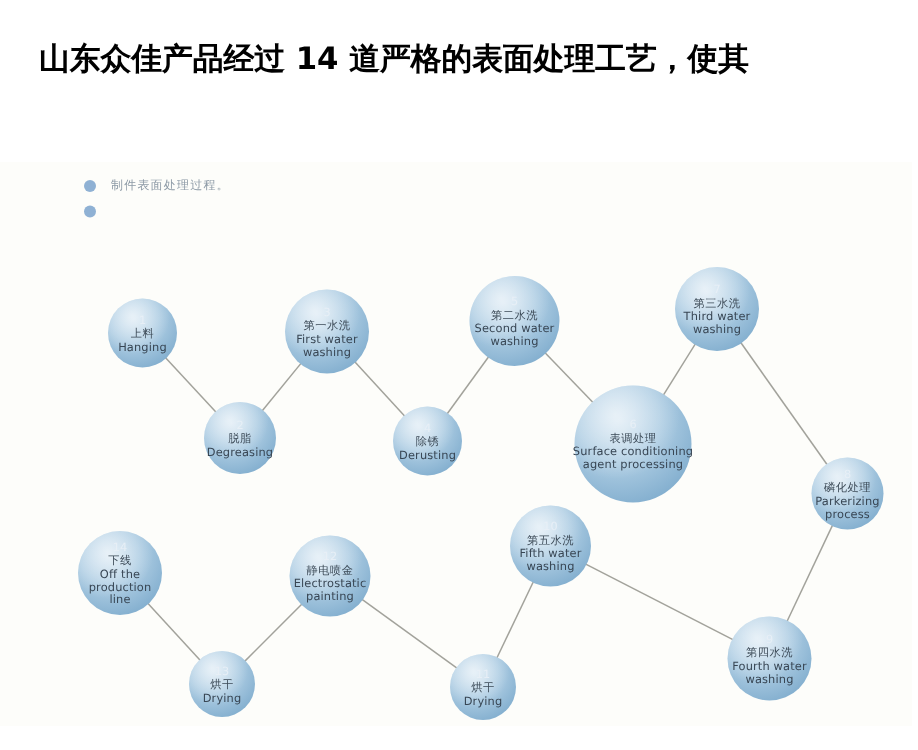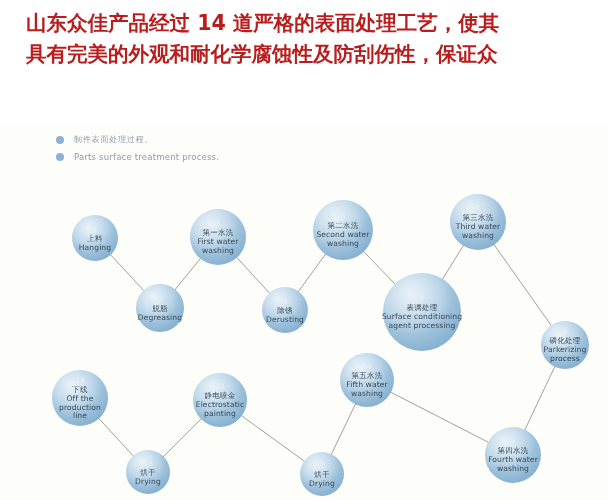--- a/index.html
+++ b/index.html
@@ -13,39 +13,39 @@
     width: 612px;
     height: 500px;
     overflow: hidden;
     font-family: "Liberation Sans", "DejaVu Sans", sans-serif;
     position: relative;
   }
 
   
   #heading {
     width: 512px;
-    padding: 8px 26px 4px 26px;
+    padding: 24px 26px 4px 26px;
     text-align: center;
     font-weight: bold;
     font-size: 21px;
     line-height: 1.52;
-    color: #b91c1c;
+    color: #000000;
     letter-spacing: 0px;
     font-family: "DejaVu Sans", "Liberation Sans", sans-serif;
   }
   #heading .hline { display: block; white-space: nowrap; }
   #heading .hline.l1 { font-size: 20.5px; }
   #heading .hline.l2 { font-size: 20.5px; }
   #heading .hline.l3 { font-size: 20.5px; }
 
   
   #diagram-panel {
     position: absolute;
     left: 0;
-    top: 124px;
+    top: 108px;
     width: 608px;
     height: 376px;
     background: #fdfdfa;
   }
 
   
   #legend {
     position: absolute;
     left: 56px;
     top: 8px;
@@ -112,33 +112,31 @@
     font-size: 7.6px;
     text-anchor: middle;
     letter-spacing: .1px;
   }
 </style>
 </head>
 <body>
 
 <div id="heading">
   <span class="hline l1">山东众佳产品经过 14 道严格的表面处理工艺，使其</span>
-  <span class="hline l2">具有完美的外观和耐化学腐蚀性及防刮伤性，保证众</span>
 </div>
 
 <div id="diagram-panel">
 
   <div id="legend">
     <div class="legend-row">
       <span class="legend-dot"></span>
       <span class="legend-label cn">制件表面处理过程。</span>
     </div>
     <div class="legend-row">
       <span class="legend-dot"></span>
-      <span class="legend-label">Parts surface treatment process.</span>
     </div>
   </div>
 
   <svg id="flow-svg" viewBox="0 0 612 376">
     <defs>
       <radialGradient id="nodeGrad" cx="38%" cy="30%" r="78%">
         <stop offset="0%" stop-color="#cfe2f0"></stop>
         <stop offset="45%" stop-color="#aecde3"></stop>
         <stop offset="100%" stop-color="#7faccd"></stop>
       </radialGradient>

